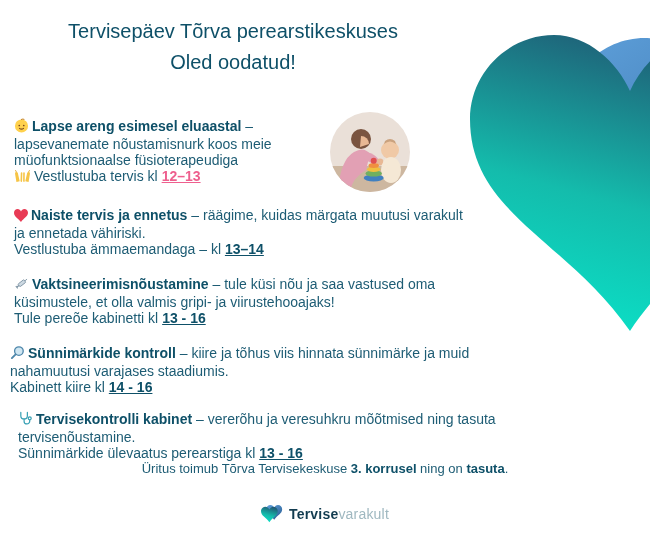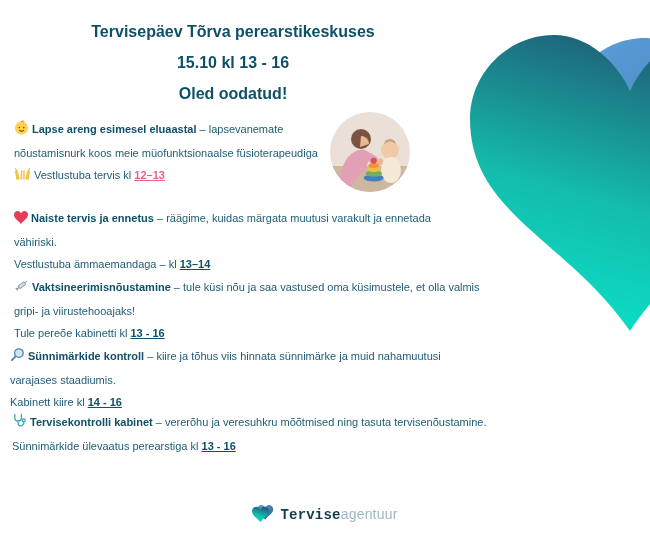--- a/index.html
+++ b/index.html
@@ -4,46 +4,46 @@
 <style>
   html,body{margin:0;padding:0;background:#fff;}
   .poster{
     position:relative;width:650px;height:544px;background:#ffffff;overflow:hidden;
     font-family:"Liberation Sans","DejaVu Sans",sans-serif;color:#17566e;
   }
   
   .hero{position:absolute;left:470px;top:28px;z-index:0;}
   
   .title-block{position:absolute;left:0;top:16px;width:466px;text-align:center;z-index:2;}
-  .title-line{font-size:16px;font-weight:700;color:#0e5068;line-height:31px;}
+  .title-line{font-size:20px;font-weight:400;color:#0e5068;line-height:31px;}
   
   .photo-circle{position:absolute;left:330px;top:112px;width:80px;height:80px;border-radius:50%;
     overflow:hidden;z-index:2;}
   
-  .section{position:absolute;z-index:2;font-size:11px;line-height:22px;}
+  .section{position:absolute;z-index:2;font-size:14px;line-height:16px;}
   .s1{left:14px;top:118px;width:312px;}
   .s2{left:14px;top:207px;width:462px;}
   .s3{left:14px;top:276px;width:478px;}
   .s4{left:10px;top:345px;width:470px;}
-  .s5{left:12px;top:411px;width:560px;}
+  .s5{left:18px;top:411px;width:560px;}
   .sec-title{font-weight:700;color:#0e5068;}
   .desc{color:#1d5c74;}
   .sched{margin-top:1px;color:#1d5c74;}
   .time{font-weight:700;color:#0e5068;text-decoration:underline;}
   .time.pink{color:#ee5f8e;}
   .icon{display:inline-block;vertical-align:-2px;margin-right:3px;}
   
   .footer-note{position:absolute;left:0;top:460px;width:650px;text-align:center;
     font-size:13px;line-height:18px;color:#1d5c74;z-index:2;}
   .footer-note b{color:#0e5068;}
   
   .brand{position:absolute;left:0;top:504px;width:650px;display:flex;align-items:center;
     justify-content:center;gap:6px;z-index:2;}
   .brand-text{font-size:14px;letter-spacing:.2px;}
-  .brand-bold{font-weight:700;color:#123c50;font-family:Liberation Mono, monospace;}
+  .brand-bold{font-weight:700;color:#123c50;}
   .brand-light{font-weight:400;color:#9fb8c0;}
 </style>
 </head>
 <body>
 
 <div class="poster">
 
   <svg class="hero" width="330" height="310" viewBox="0 0 33 31">
     <defs>
       <linearGradient id="gBlue" x1="0" y1="0" x2="0.8" y2="1">
@@ -59,21 +59,20 @@
     <g transform="translate(9.5,1) scale(0.95)">
       <path d="M23.6,0c-3.4,0-6.3,2.7-7.6,5.6C14.7,2.7,11.8,0,8.4,0C3.8,0,0,3.8,0,8.4c0,9.4,9.5,11.9,16,21.2c6.1-9.3,16-12.1,16-21.2C32,3.8,28.2,0,23.6,0z" fill="url(#gBlue)"></path>
     </g>
     <g transform="translate(0,0.7)">
       <path d="M23.6,0c-3.4,0-6.3,2.7-7.6,5.6C14.7,2.7,11.8,0,8.4,0C3.8,0,0,3.8,0,8.4c0,9.4,9.5,11.9,16,21.2c6.1-9.3,16-12.1,16-21.2C32,3.8,28.2,0,23.6,0z" fill="url(#gTeal)"></path>
     </g>
   </svg>
 
   <div class="title-block">
     <div class="title-line">Tervisepäev Tõrva perearstikeskuses</div>
-    <div class="title-line">15.10 kl 13 - 16</div>
     <div class="title-line">Oled oodatud!</div>
   </div>
 
   <div class="photo-circle">
     <svg width="80" height="80" viewBox="0 0 80 80">
       <rect x="0" y="0" width="80" height="80" fill="#eae0d8"></rect>
       <rect x="0" y="54" width="80" height="26" fill="#cdb7a0"></rect>
 
       <path d="M8 80 Q10 48 24 40 Q34 34 40 42 L36 58 Q22 66 20 80 Z" fill="#e2a0b4"></path>
       <circle cx="31" cy="27" r="10" fill="#7a5440"></circle>
@@ -173,20 +172,23 @@
             <path d="M6.5 8.6 v2.2 a3 3 0 0 0 6 0 v-1.4"></path>
             <circle cx="12.5" cy="7.8" r="1.6"></circle>
           </svg></span><span class="sec-title">Tervisekontrolli kabinet</span>
       <span class="desc">– vererõhu ja veresuhkru mõõtmised ning tasuta tervisenõustamine.</span>
     </p>
     <p class="sched" style="margin:0">
       <span>Sünnimärkide ülevaatus perearstiga kl </span><span class="time">13 - 16</span>
     </p>
   </div>
 
+  <div class="footer-note">
+    <span>Üritus toimub Tõrva Tervisekeskuse </span><b>3. korrusel</b><span> ning on </span><b>tasuta</b><span>.</span>
+  </div>
 
   <div class="brand">
     <svg width="22" height="20" viewBox="0 0 42 34">
       <defs>
         <linearGradient id="gLB" x1="0" y1="0" x2="0.8" y2="1">
           <stop offset="0" stop-color="#5ea0db"></stop>
             <stop offset="1" stop-color="#2b5f94"></stop>
         </linearGradient>
         <linearGradient id="gLT" x1="0.55" y1="0" x2="0.25" y2="1">
           <stop offset="0" stop-color="#205a74"></stop>
@@ -194,16 +196,16 @@
             <stop offset="1" stop-color="#0ae2c8"></stop>
         </linearGradient>
       </defs>
       <g transform="translate(10,0) scale(0.95)">
           <path d="M23.6,0c-3.4,0-6.3,2.7-7.6,5.6C14.7,2.7,11.8,0,8.4,0C3.8,0,0,3.8,0,8.4c0,9.4,9.5,11.9,16,21.2c6.1-9.3,16-12.1,16-21.2C32,3.8,28.2,0,23.6,0z" fill="url(#gLB)"></path>
         </g>
       <g transform="translate(0,3)">
           <path d="M23.6,0c-3.4,0-6.3,2.7-7.6,5.6C14.7,2.7,11.8,0,8.4,0C3.8,0,0,3.8,0,8.4c0,9.4,9.5,11.9,16,21.2c6.1-9.3,16-12.1,16-21.2C32,3.8,28.2,0,23.6,0z" fill="url(#gLT)"></path>
         </g>
     </svg>
-    <span class="brand-text"><span class="brand-bold">Tervise</span><span class="brand-light">agentuur</span></span>
+    <span class="brand-text"><span class="brand-bold">Tervise</span><span class="brand-light">varakult</span></span>
   </div>
 
 </div>
 
 </body></html>

